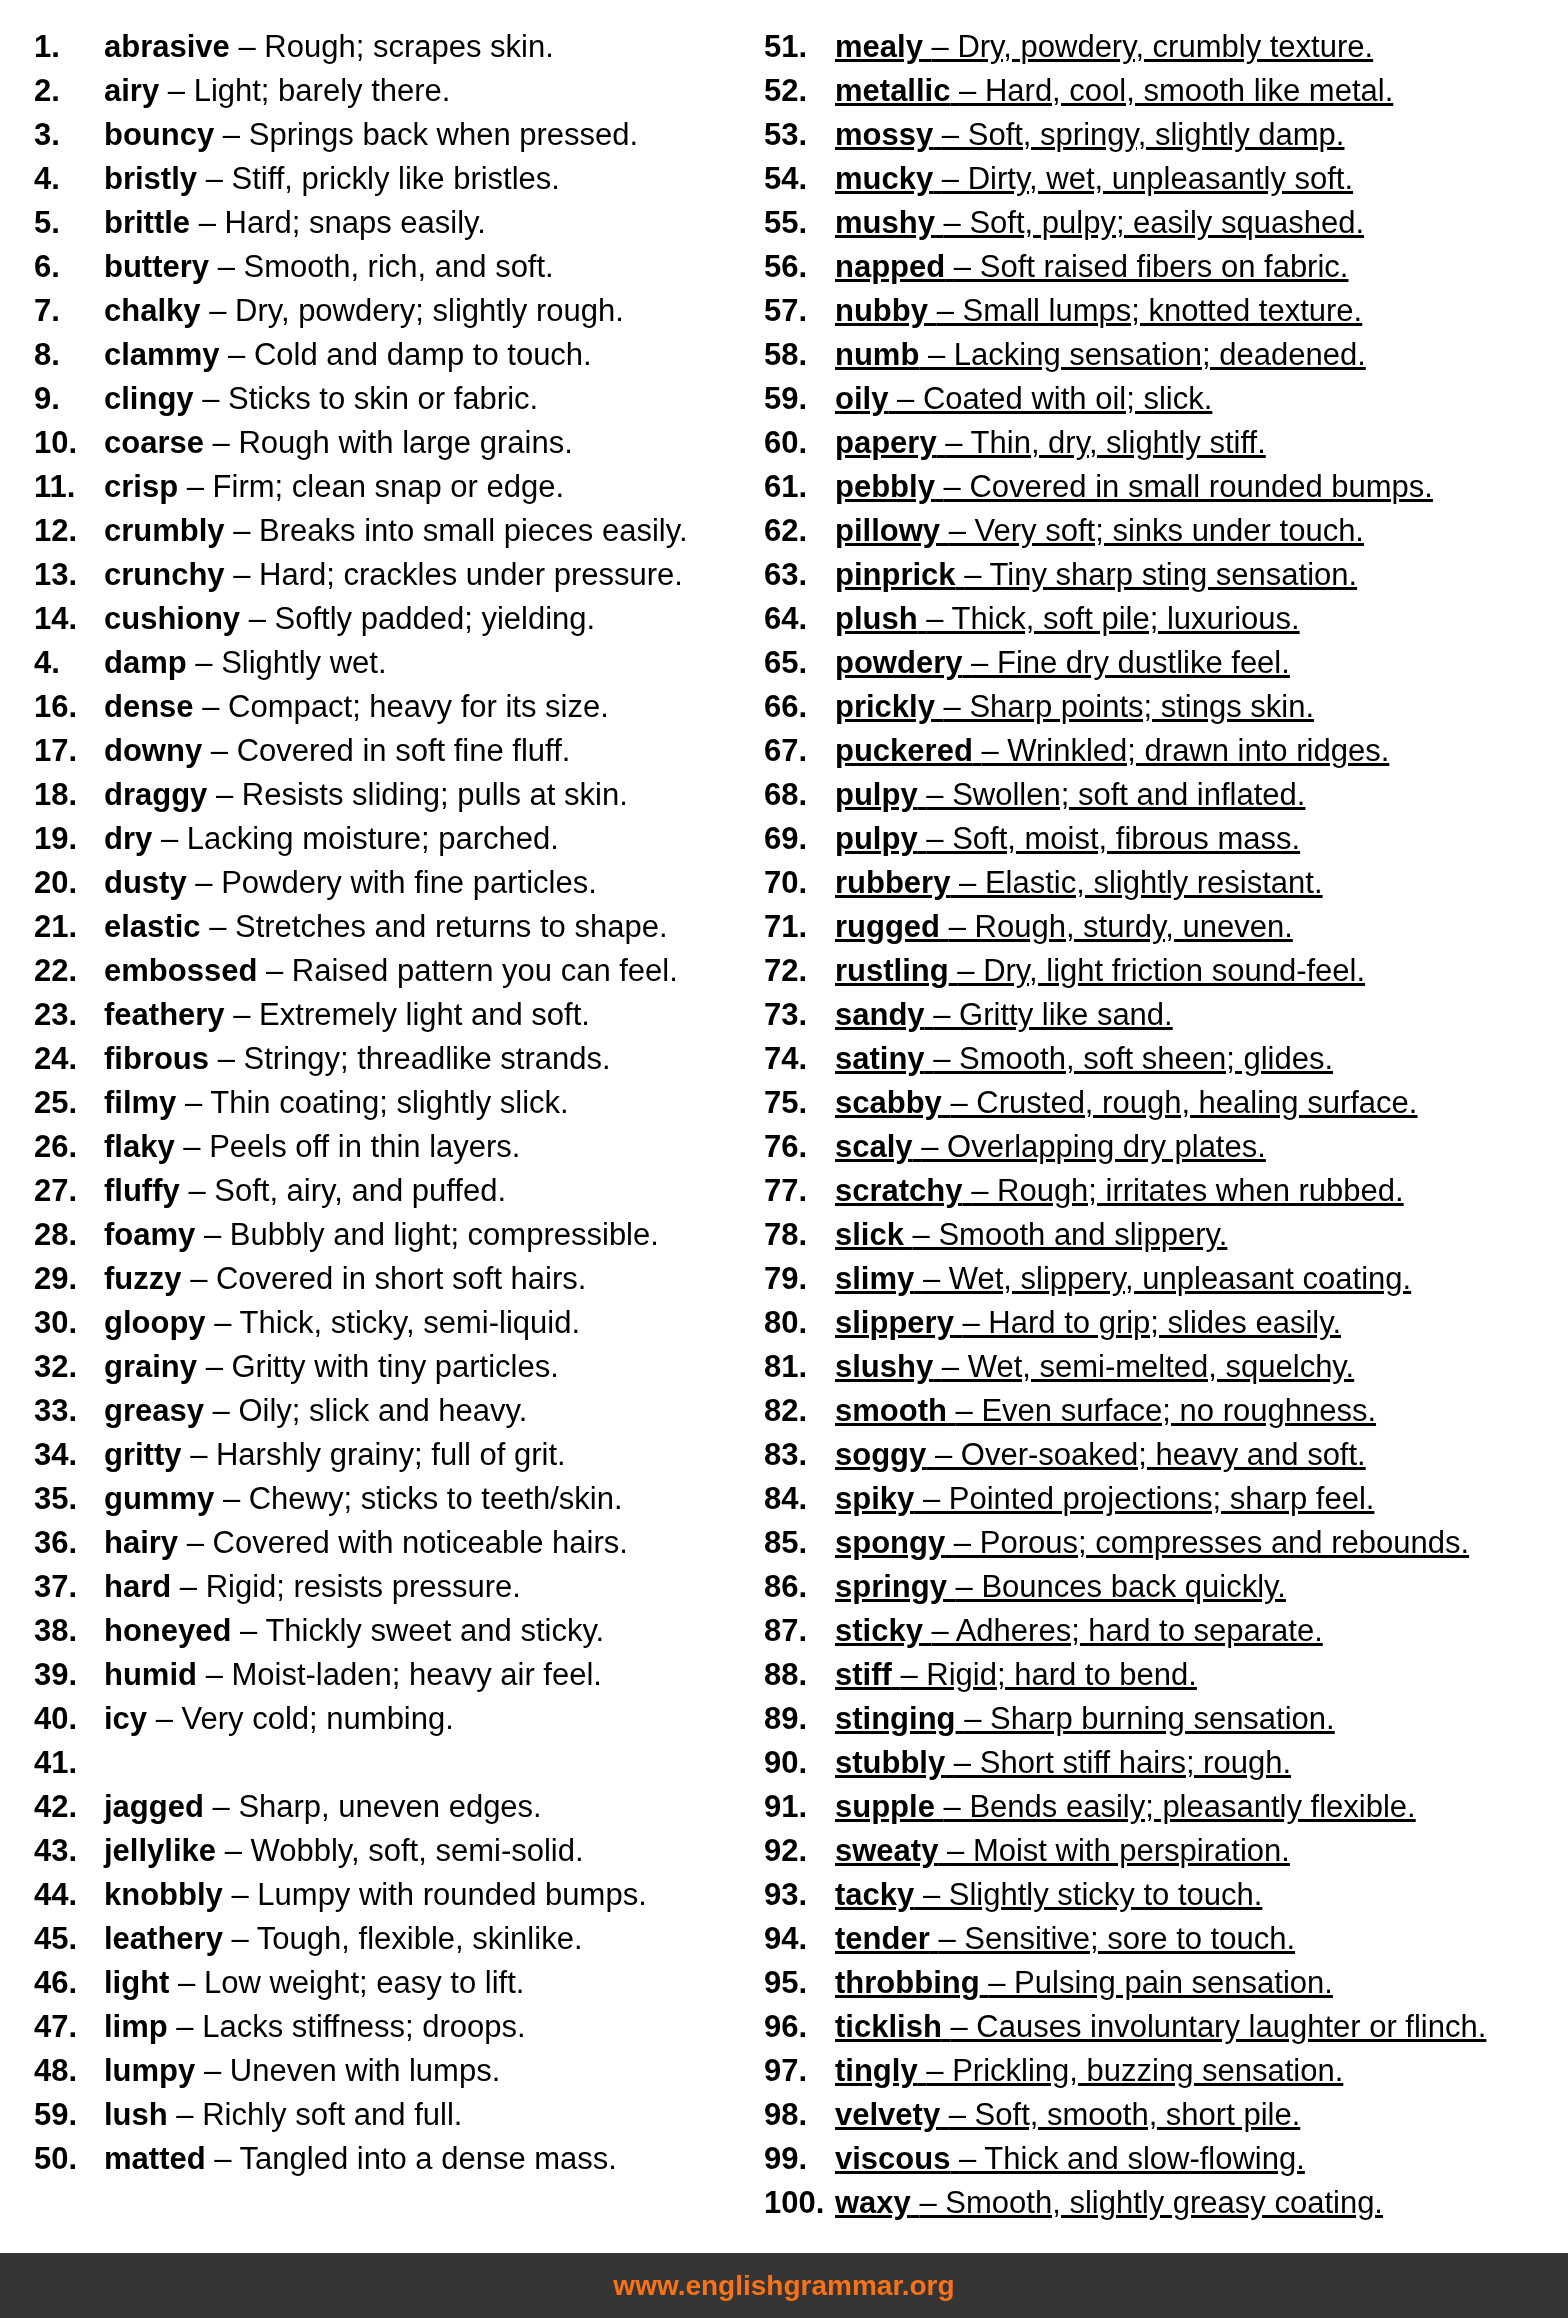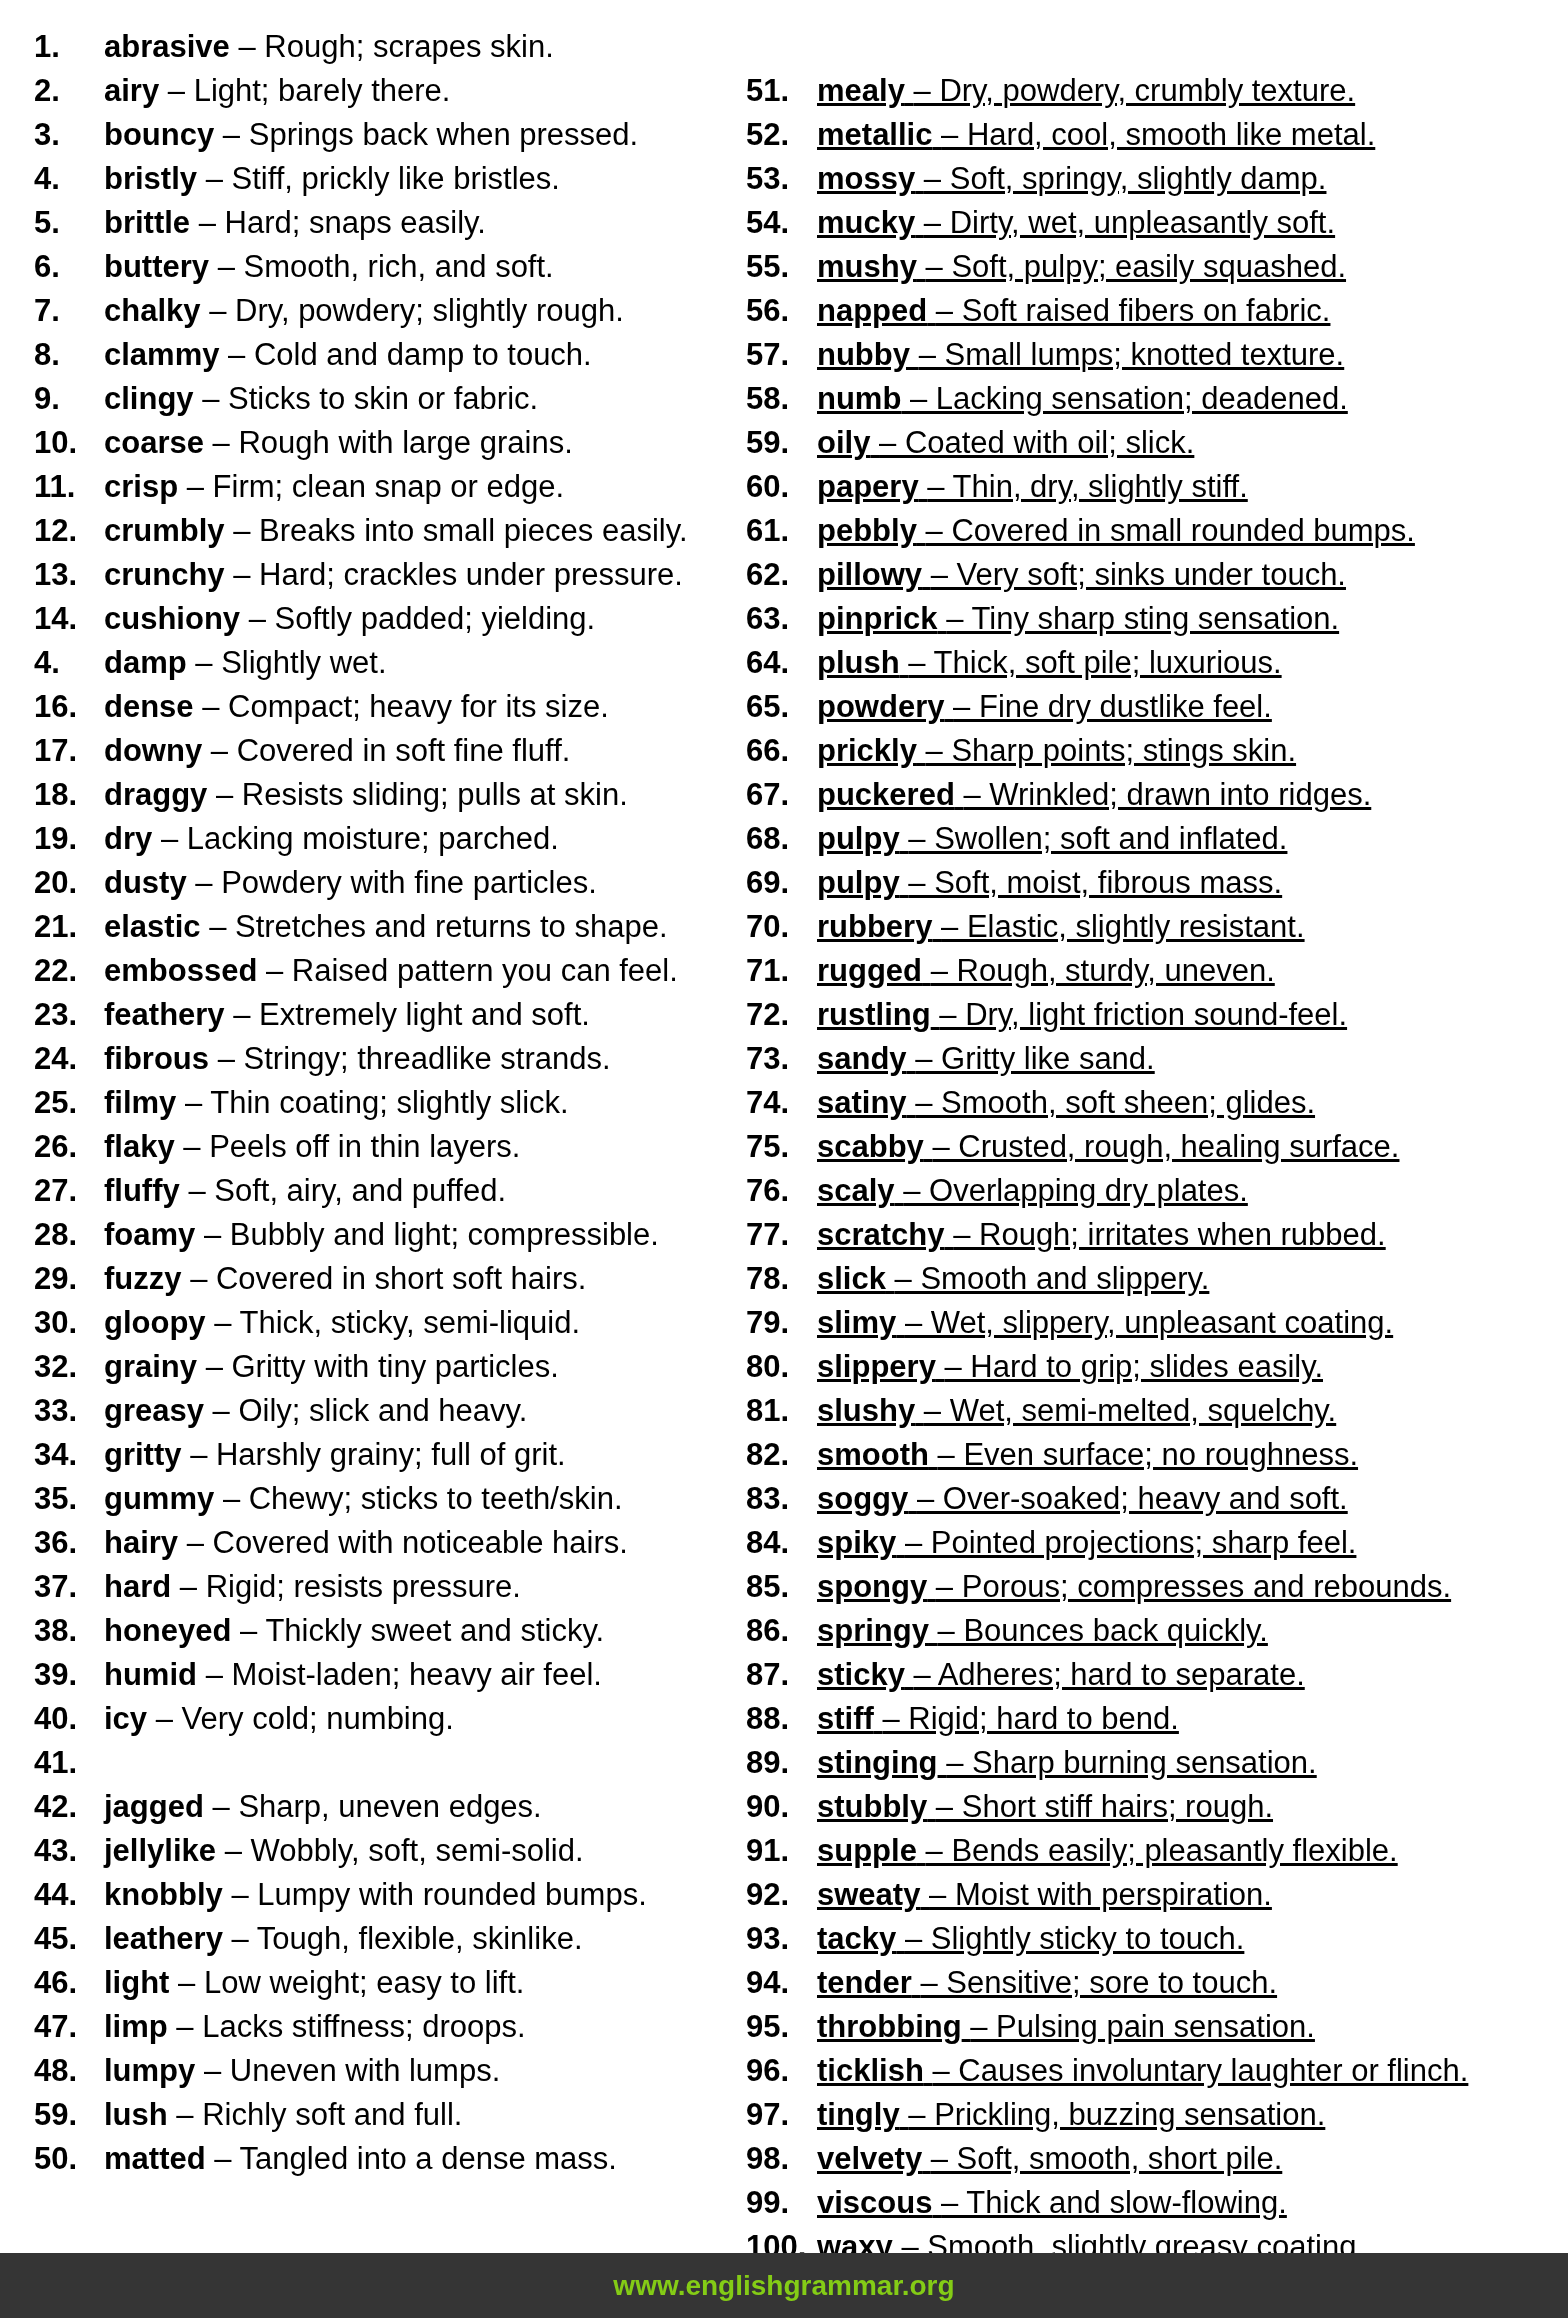--- a/index.html
+++ b/index.html
@@ -1,29 +1,29 @@
 <!DOCTYPE html>
 <html style="font-size:11.7px"><head>
 <meta charset="utf-8">
 <style>
   html, body { margin:0; padding:0; }
   body { width:1568px; height:2319px; background:#ffffff; position:relative; overflow:hidden;
          font-family:"Liberation Sans", sans-serif; color:#000; }
   .col { position:absolute; top:25px; }
   .col-left { left:34px; width:725px; }
-  .col-right { left:746px; width:804px;margin-top:44px; }
+  .col-right { left:764px; width:804px; }
   .row { height:44px; line-height:44px; font-size:31px; white-space:nowrap; position:relative; }
   .num { position:absolute; left:0; font-weight:bold; }
   .col-right .num { left:0; }
   .entry { position:absolute; left:70px; }
   .col-right .entry { left:71px;text-decoration:underline; }
   .word { font-weight:bold; }
   .footer { position:absolute; left:0; top:2253px; width:1568px; height:66px; background:#353535;
             display:flex; align-items:center; justify-content:center; }
-  .footer span { color:#84cc16; font-weight:bold; font-size:28px; }
+  .footer span { color:#f97316; font-weight:bold; font-size:28px; }
 </style>
 </head>
 <body>
 
 <div class="col col-left" id="col0">
     <div class="row">
       <span class="num">1.</span>
       <span class="entry"><span class="word">abrasive</span> <span class="def">– Rough; scrapes skin.</span></span>
     </div>
     <div class="row">

